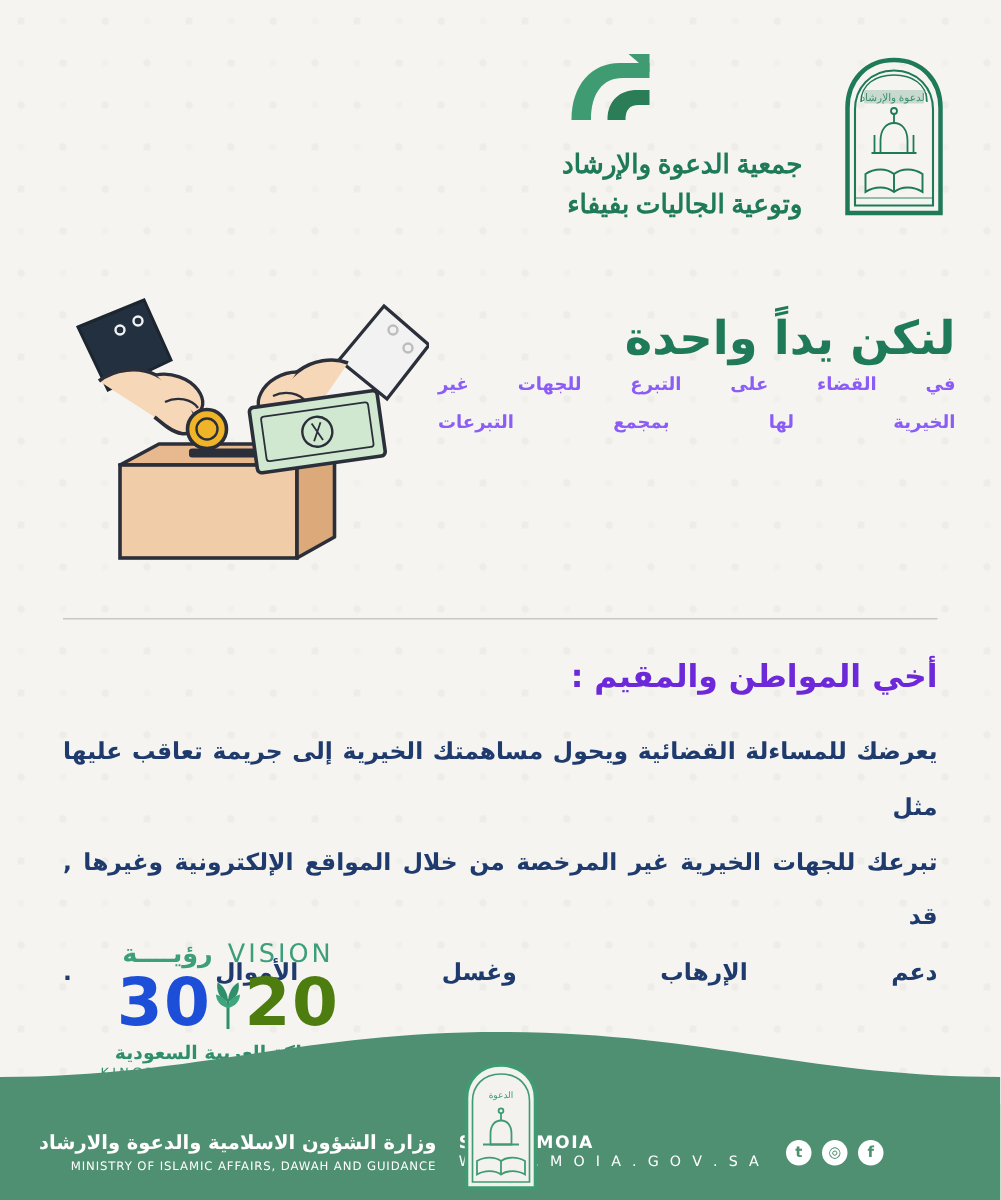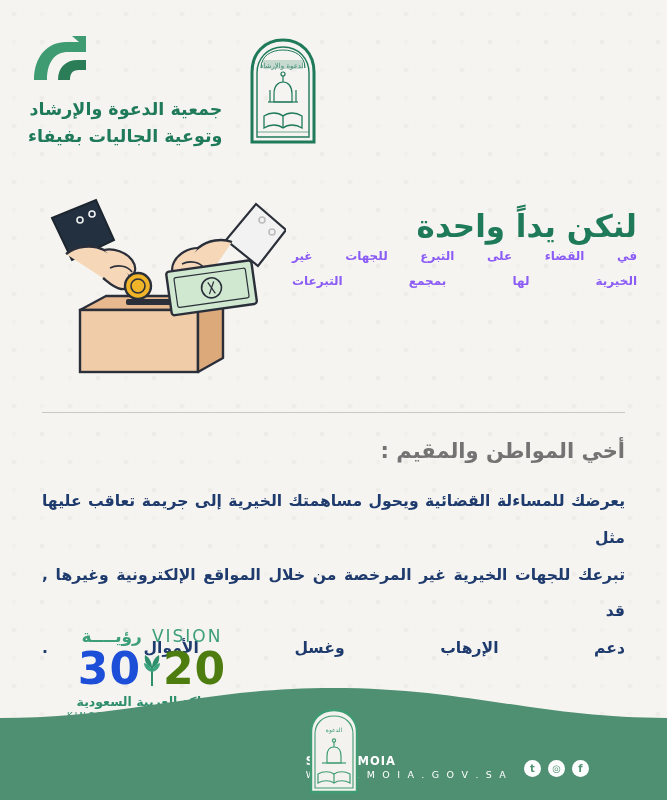--- a/index.html
+++ b/index.html
@@ -26,23 +26,24 @@
       radial-gradient(circle at 14px 42px, rgba(160,160,150,0.05) 1.5px, transparent 3px);
     background-size: 56px 56px;
     z-index: 0;
   }
   .content { position: relative; z-index: 2; width: 667px; height: 800px; }
 
   
   .header {
     display: flex;
     align-items: center;
-    justify-content: flex-end;
+    justify-content: flex-start;
     gap: 18px;
     padding: 34px 28px 6px 28px;
+    font-family: Liberation Serif, serif;
   }
   .mosque-emblem {
     width: 86px;
     height: 108px;
     position: relative;
     flex: 0 0 auto;
   }
   .assoc-logo {
     display: flex;
     flex-direction: column;
@@ -100,21 +101,21 @@
     background: #c9c9c2;
   }
 
   
   .body-block {
     padding: 26px 42px 0 42px;
     text-align: right;
     direction: rtl;
   }
   .body-heading {
-    color: #737373;
+    color: #6d28d9;
     font-size: 21px;
     font-weight: bold;
     margin-bottom: 20px;
   }
   .body-paragraph {
     color: #1f3b6e;
     font-size: 15.6px;
     font-weight: bold;
     line-height: 2.35;
     text-align: justify;
@@ -370,20 +371,24 @@
       <span class="sic">t</span>
       <span class="sic">◎</span>
       <span class="sic">f</span>
     </div>
 
     <div class="footer-handle">
       <div class="h1">SAUDI_MOIA</div>
       <div class="h2">W W W . M O I A . G O V . S A</div>
     </div>
 
+    <div class="footer-ministry">
+      <div class="m-ar">وزارة الشؤون الاسلامية والدعوة والارشاد</div>
+      <div class="m-en">MINISTRY OF ISLAMIC AFFAIRS, DAWAH AND GUIDANCE</div>
+    </div>
   </div>
 
   <div class="footer-emblem">
     <svg width="62" height="88" viewBox="0 0 62 88">
       <path d="M31 2 C45 2 54 12 54 24 L54 84 L8 84 L8 24 C8 12 17 2 31 2 Z" fill="#f3f2ee" stroke="#3f9c72" stroke-width="2.4"></path>
       <path d="M31 8 C43 8 50 16 50 26 L50 80 L12 80 L12 26 C12 16 19 8 31 8 Z" fill="none" stroke="#3f9c72" stroke-width="1.1"></path>
       <text x="31" y="24" font-size="6" text-anchor="middle" fill="#3f9c72">الدعوة</text>
       <g stroke="#3f9c72" fill="none" stroke-width="1.2">
         <path d="M24 48 C24 42 27 39 31 39 C35 39 38 42 38 48 L38 55 L24 55 Z"></path>
         <path d="M31 34 L31 39"></path>

